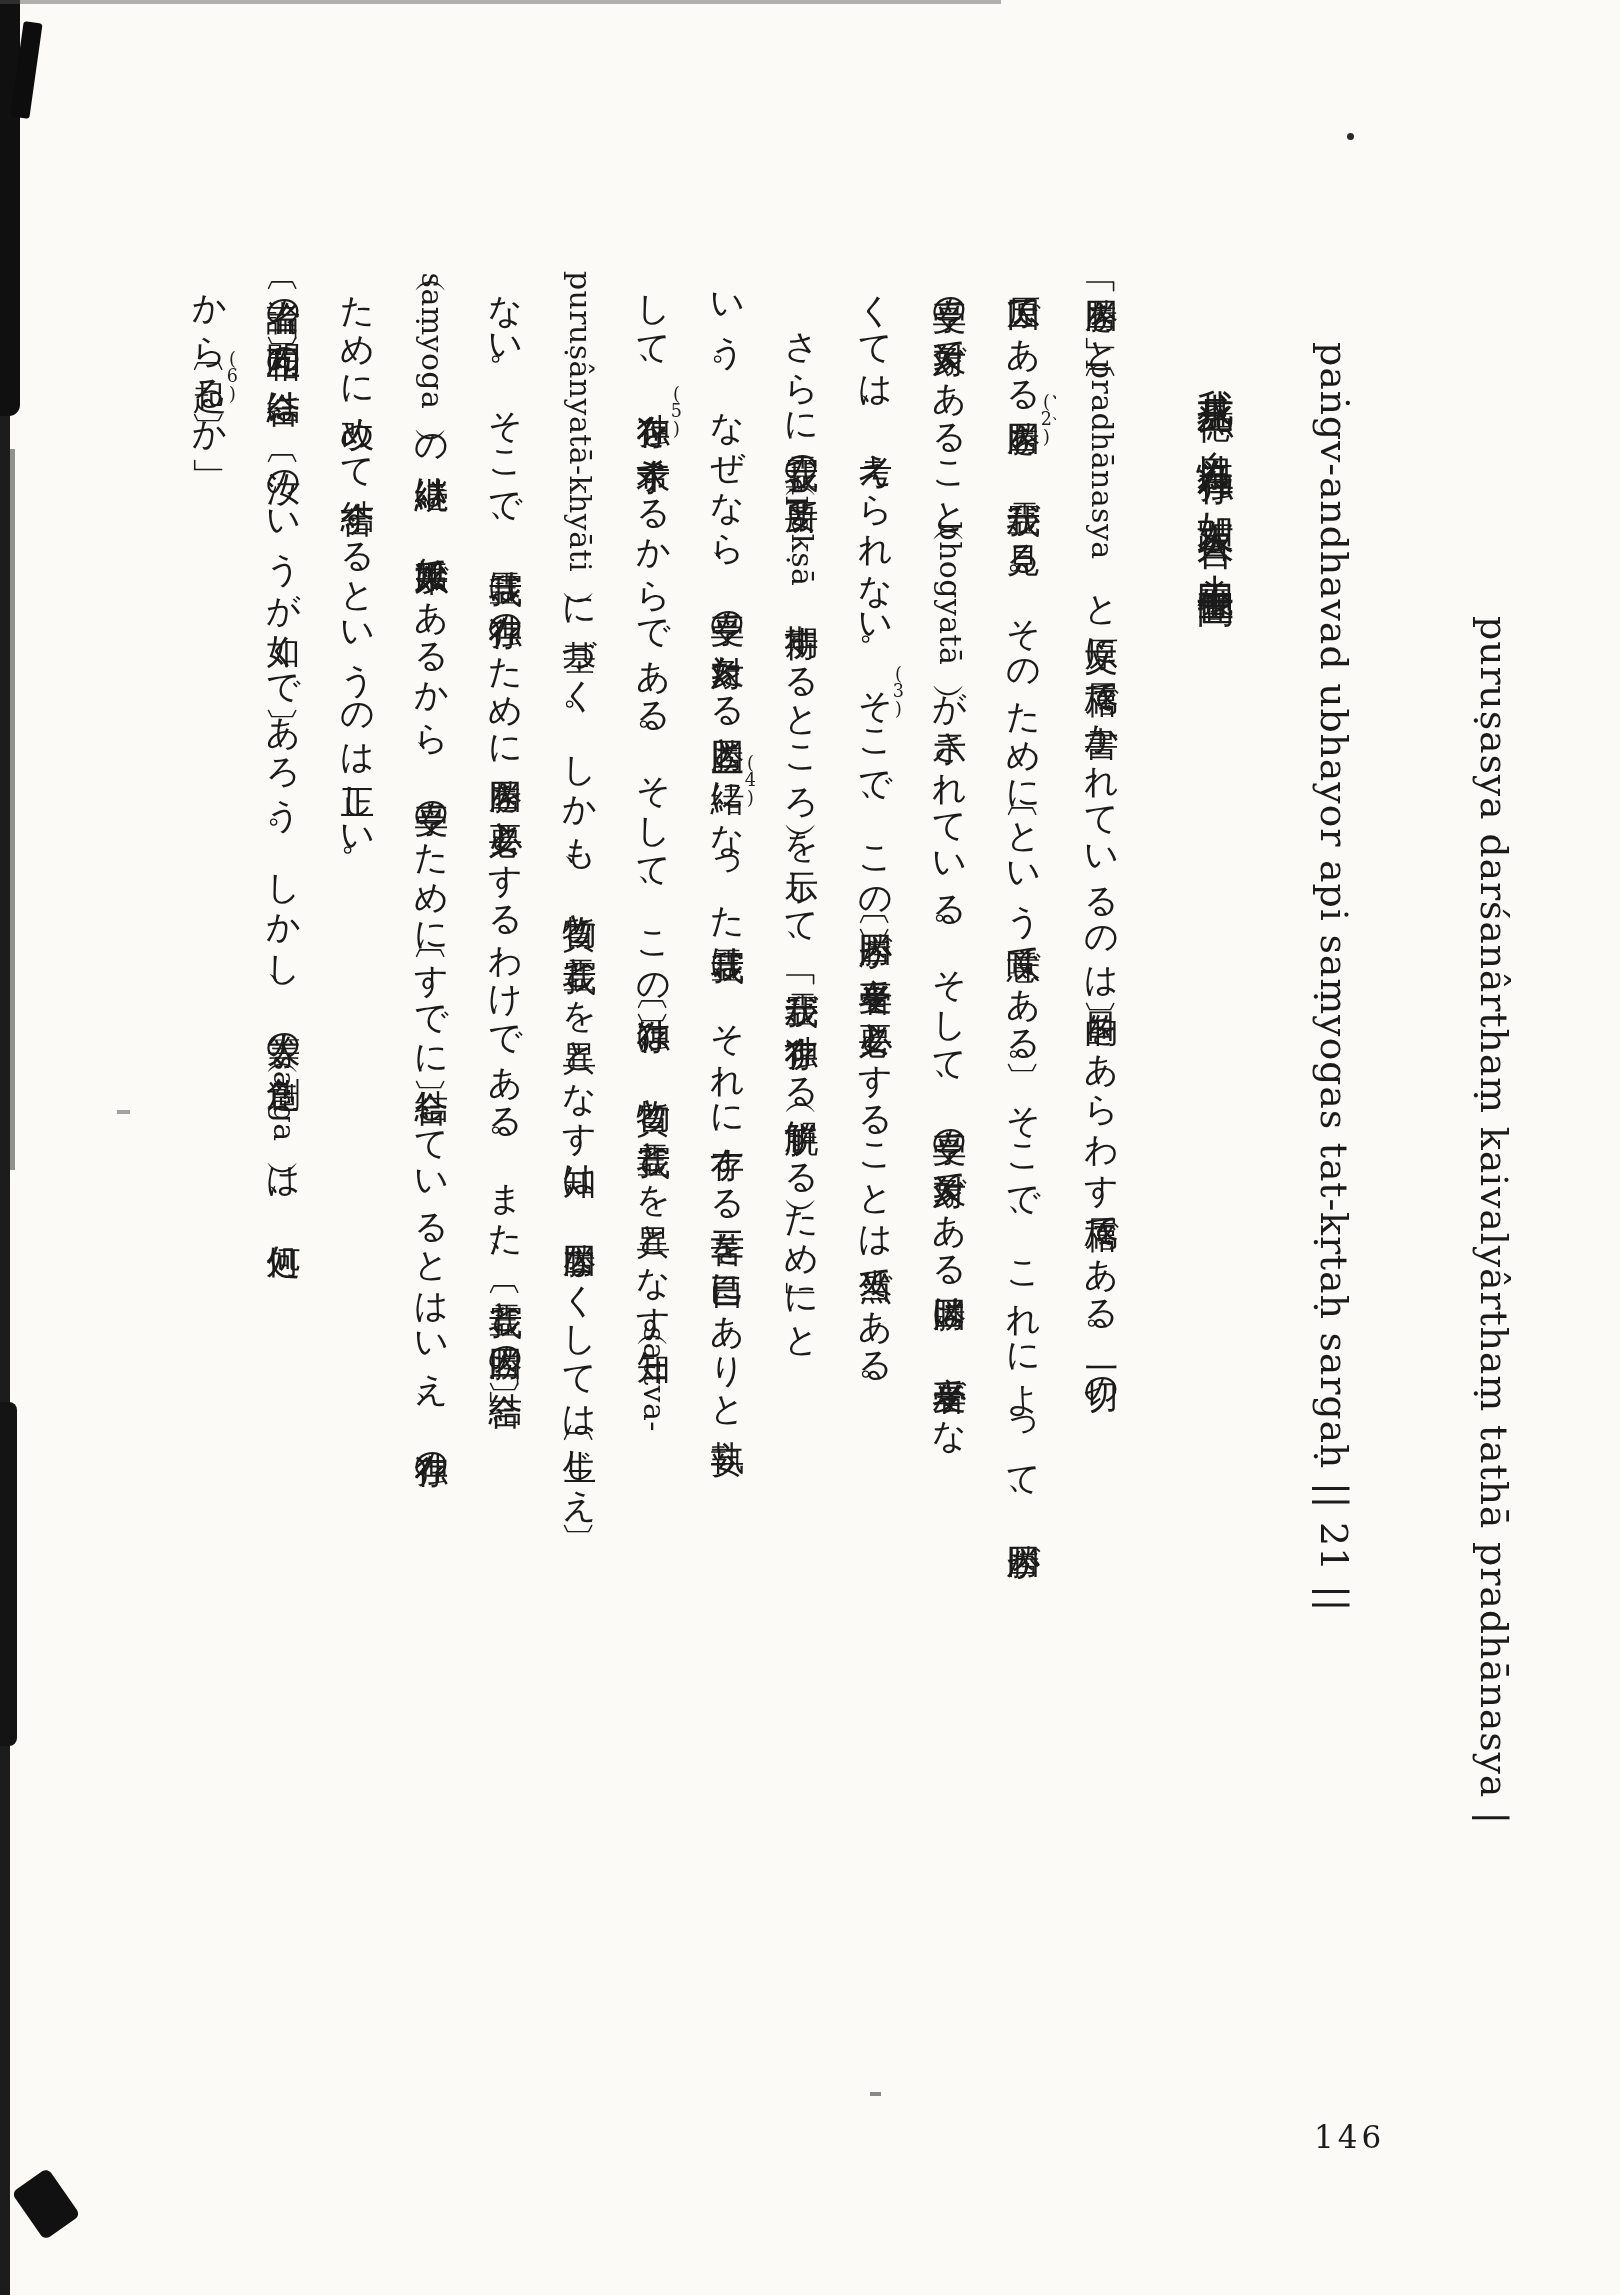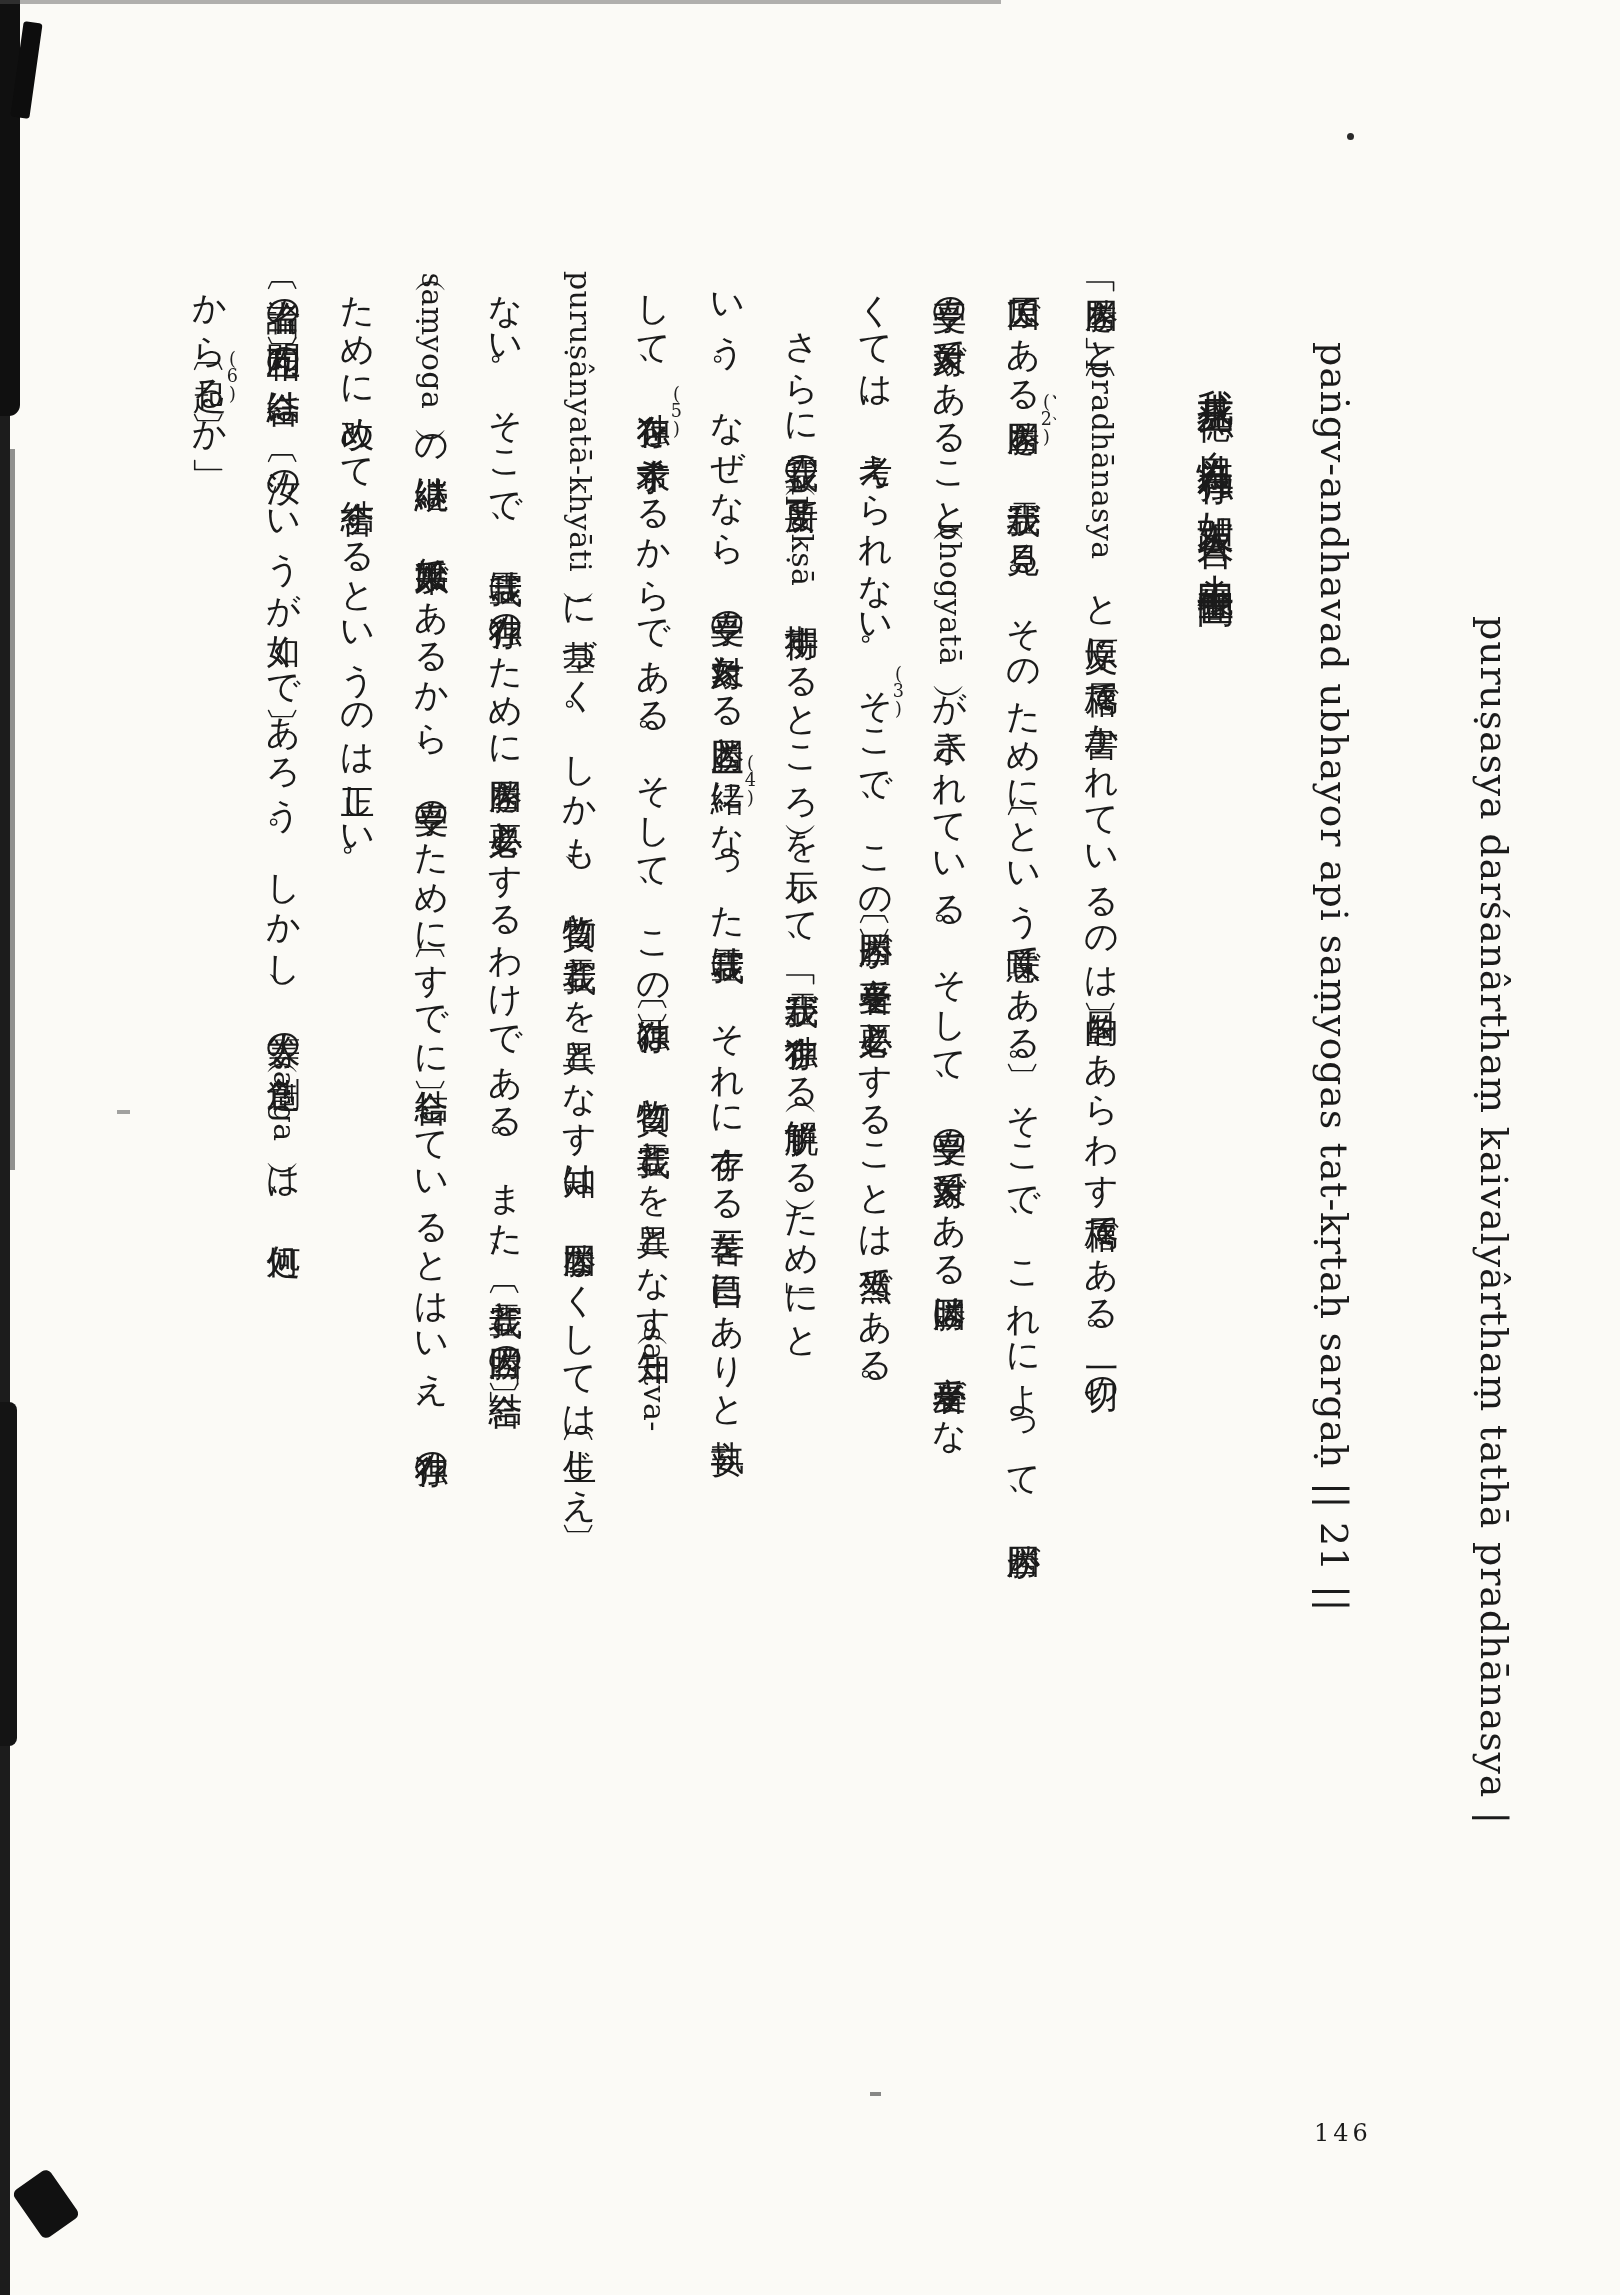--- a/index.html
+++ b/index.html
@@ -85,21 +85,21 @@
     text-emphasis-style: '、';
     -webkit-text-emphasis-position: over right;
     text-emphasis-position: over right;
   }
 
   
   #page-number {
     position: absolute;
     left: 1314px;
     top: 2119px;
-    font-size: 24px;
+    font-size: 31px;
     letter-spacing: 4px;
   }
 
   
   .art { position: absolute; }
   #edge-strip      { left: 0; top: 0; width: 10.4px; height: 2295px; background: #1c1c1c; }
   #edge-smudge-top { left: 0; top: 0; width: 20px; height: 416px; background: #101010; border-radius: 0 0 11.2px 0; }
   #edge-faint-mid  { left: 10.4px; top: 449px; width: 4.8px; height: 721px; background: #3a3a3a; opacity: .55; }
   #edge-smudge-low { left: 0; top: 1402px; width: 17px; height: 344px; background: #141414; border-radius: 0 8px 8px 0; }
   #corner-mark     { left: 17px; top: 22.4px; width: 19px; height: 96px; background: #0d0d0d; transform: rotate(8deg); border-radius: 3.2px; }

